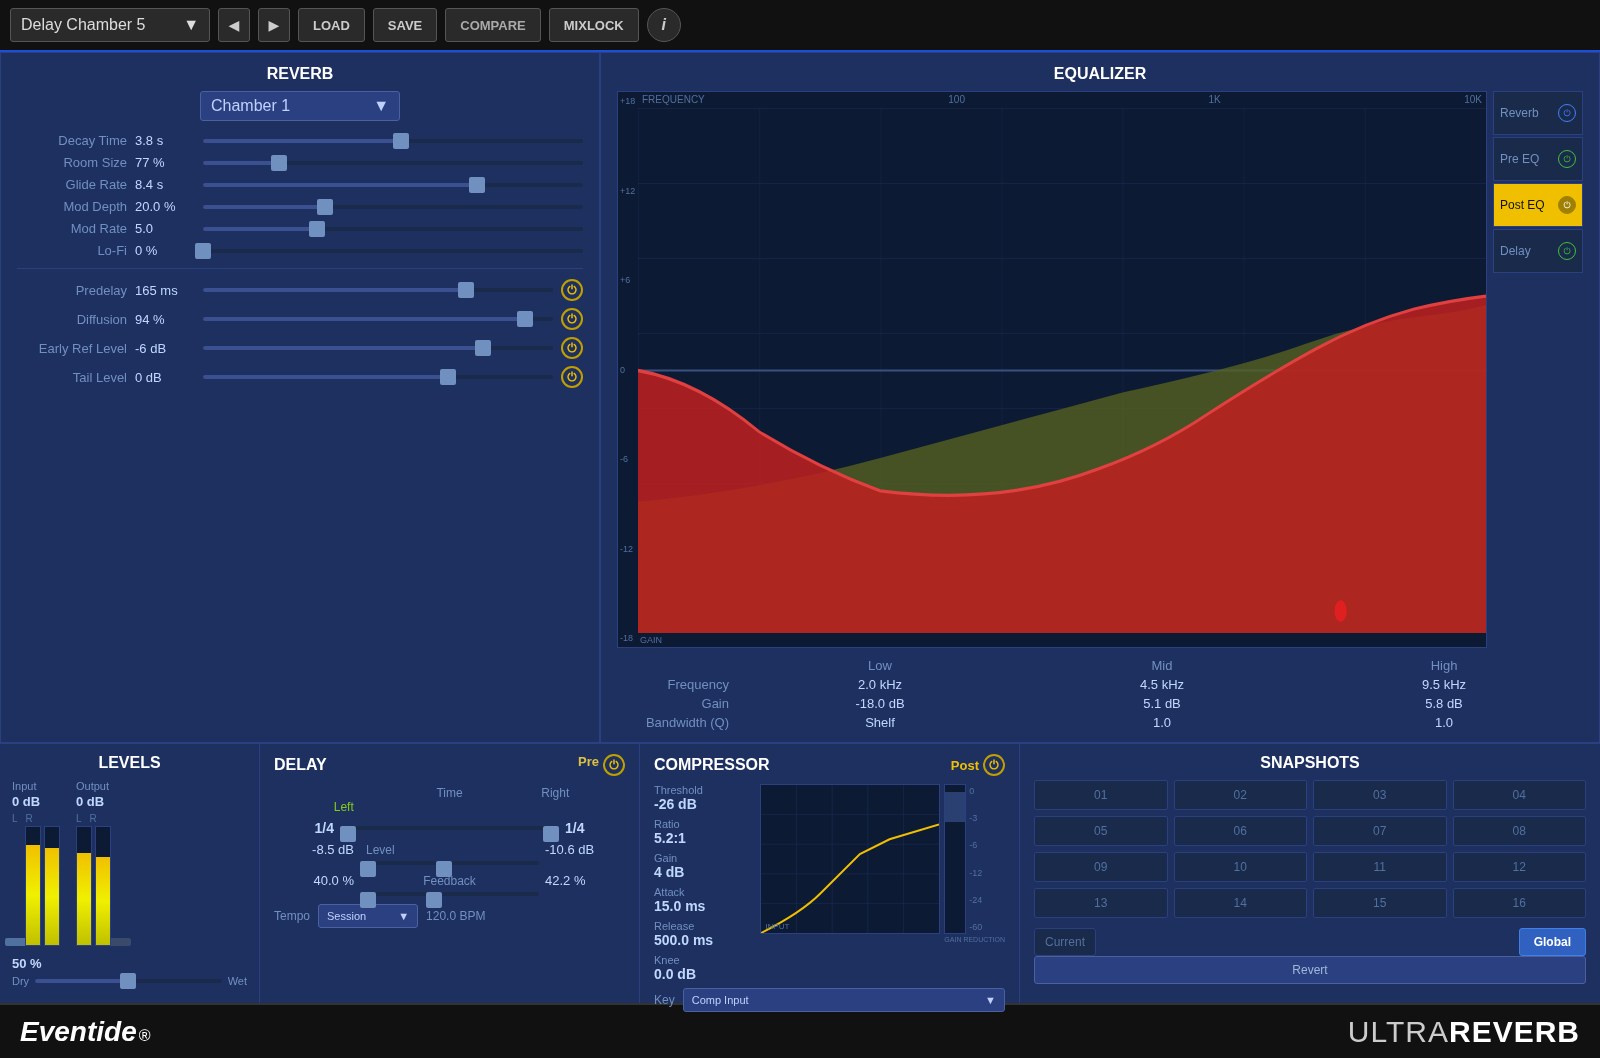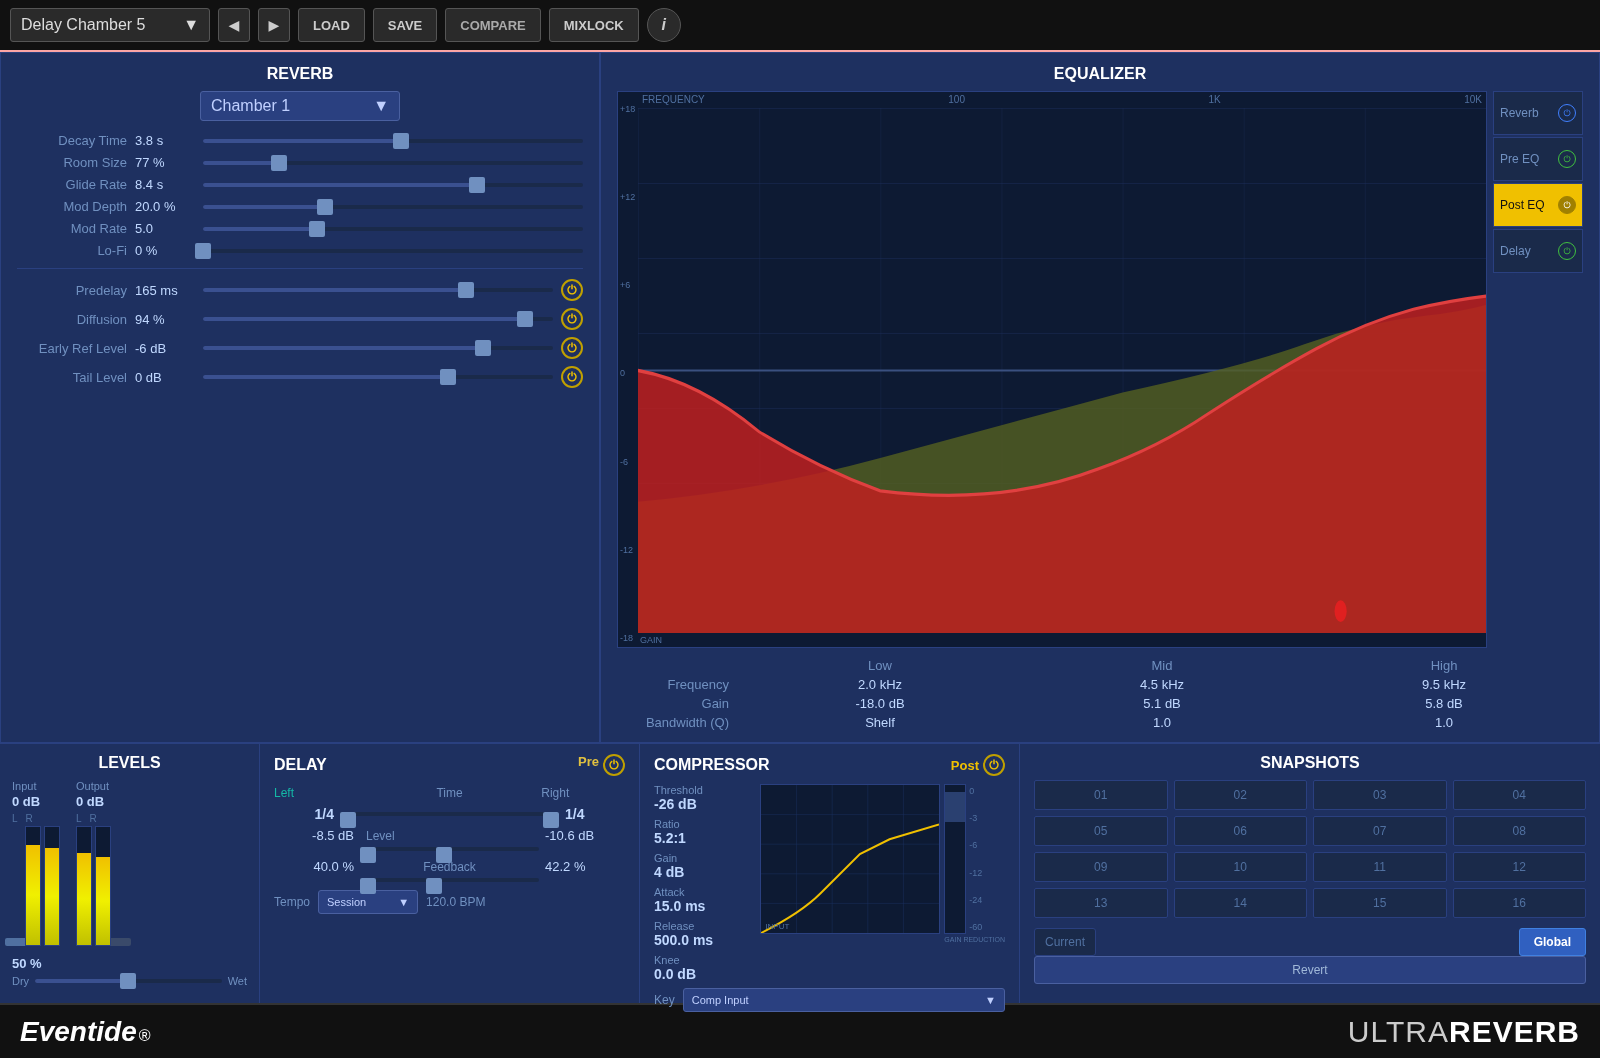--- a/index.html
+++ b/index.html
@@ -13,21 +13,21 @@
     }
 
     
     .top-bar {
       background: #111;
       height: 52px;
       display: flex;
       align-items: center;
       padding: 0 10px;
       gap: 8px;
-      border-bottom: 2px solid #fca5a5;
+      border-bottom: 2px solid #1d4ed8;
     }
     .preset-selector {
       background: #2a2a2a;
       color: #ddd;
       border: 1px solid #555;
       height: 34px;
       padding: 0 10px;
       width: 200px;
       display: flex;
       align-items: center;
@@ -225,21 +225,21 @@
       justify-content: center;
       font-size: 10px;
     }
     .tab-power.blue { border-color: #4080ff; color: #4080ff; }
     .tab-power.green { border-color: #40c040; color: #40c040; }
     .tab-power.yellow-active { border-color: #f0c000; color: #f0c000; background: rgba(240,192,0,0.1); }
     .tab-power.green2 { border-color: #40c040; color: #40c040; }
     .y-labels {
       position: absolute;
       left: 2px;
-      top: 8px;
+      top: 0;
       bottom: 0;
       display: flex;
       flex-direction: column;
       justify-content: space-between;
       font-size: 9px;
       color: #5070a0;
       padding: 4px 0;
     }
 
     
@@ -700,21 +700,21 @@
         <div class="section-title" style="margin:0;">DELAY</div>
         <div style="display:flex; align-items:flex-start; gap:4px;">
           <span class="pre-label">Pre</span>
           <div class="power-btn">
             <span class="power-icon">⏻</span>
           </div>
         </div>
       </div>
 
       <div style="display:grid; grid-template-columns:1fr auto 1fr; gap:6px; margin-bottom:6px;">
-        <div style="text-align:left; color:#14b8a6; font-size:12px;">Left</div>
+        <div style="text-align:center; color:#84cc16; font-size:12px;margin-top:14px;">Left</div>
         <div style="width:60px; text-align:center; color:#7090c0; font-size:12px;">Time</div>
         <div style="text-align:center; color:#7090c0; font-size:12px;">Right</div>
       </div>
 
       <div style="display:grid; grid-template-columns:60px 1fr 60px; gap:6px; align-items:center; margin-bottom:6px;">
         <div style="color:#c0d8ff; font-size:14px; font-weight:bold; text-align:right;">1/4</div>
         <div class="slider-track" style="display:flex; gap:6px;">
           <div class="slider-thumb" style="position:static; flex-shrink:0;"></div>
           <div style="flex:1;"></div>
           <div class="slider-thumb" style="position:static; flex-shrink:0;"></div>

